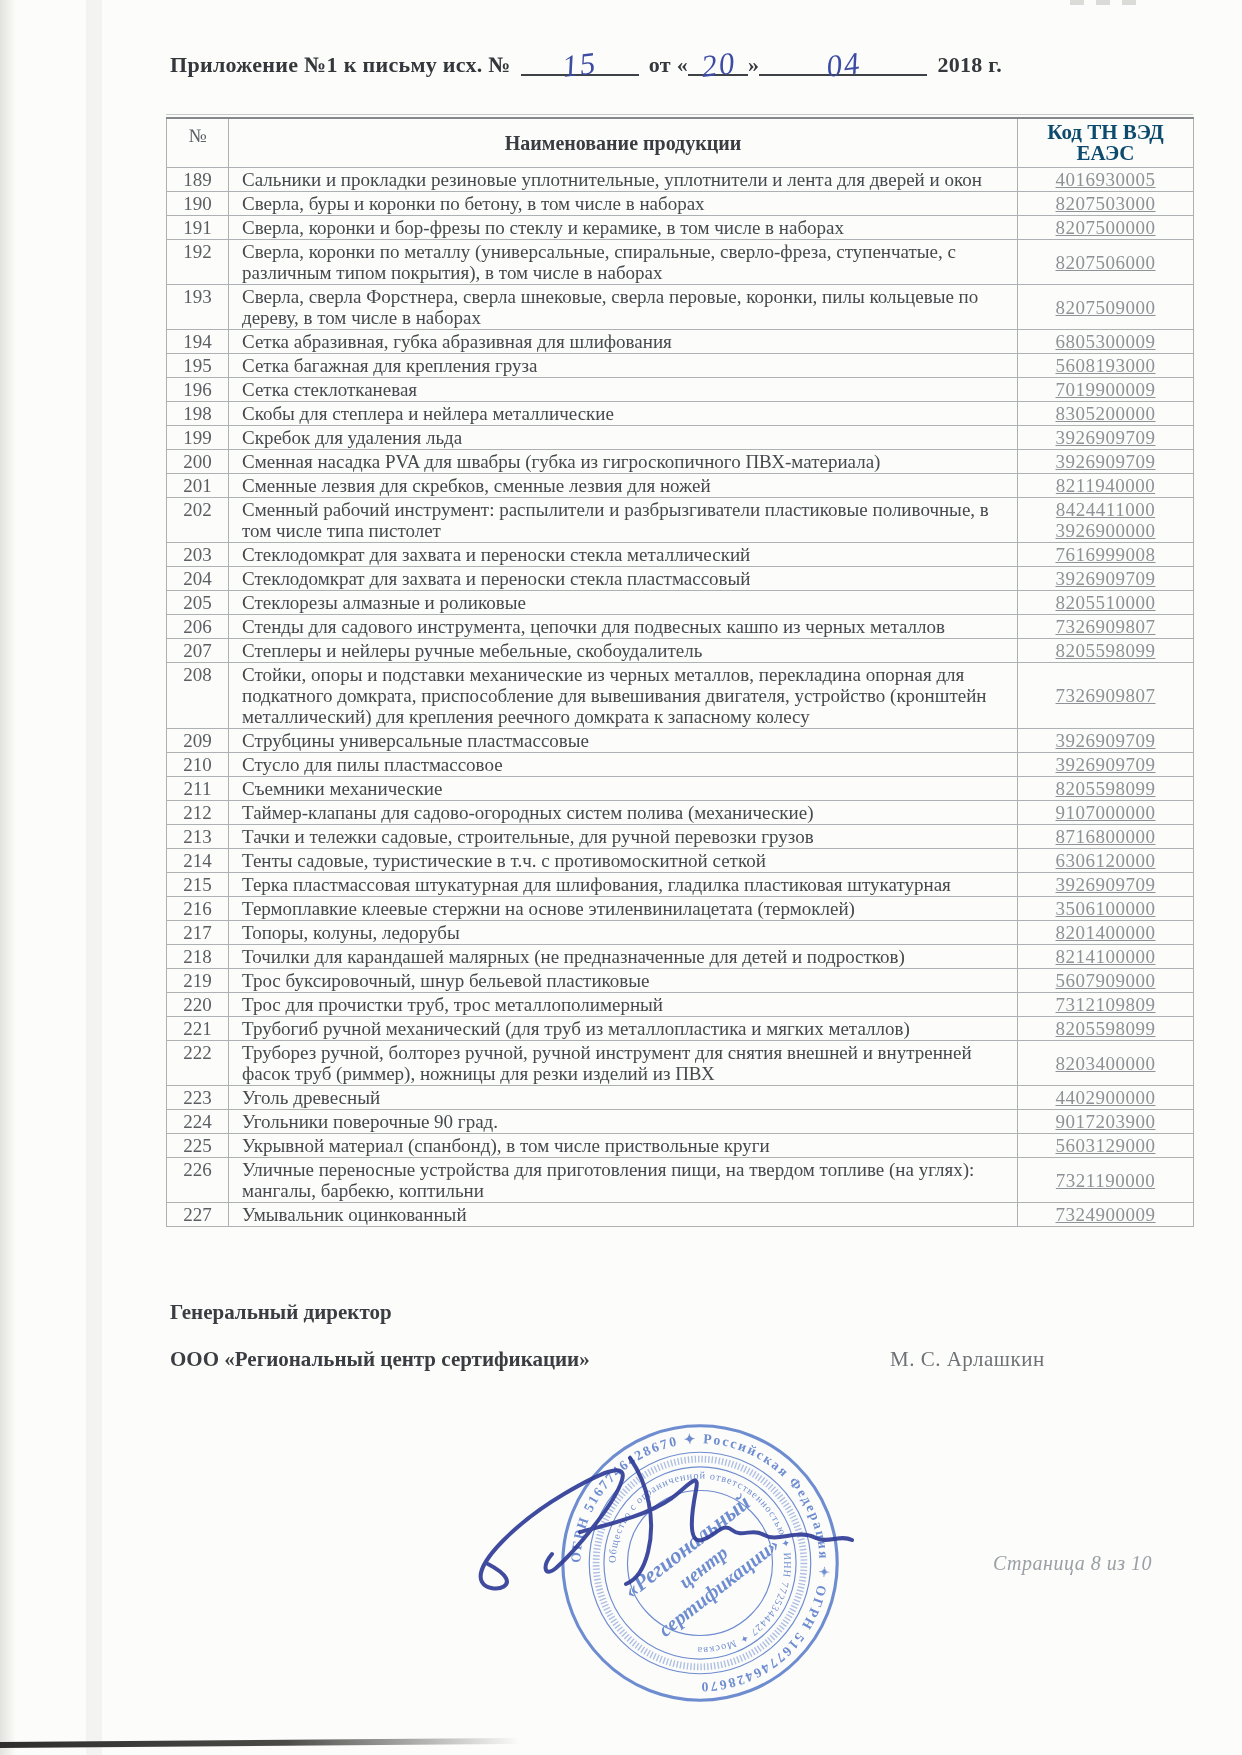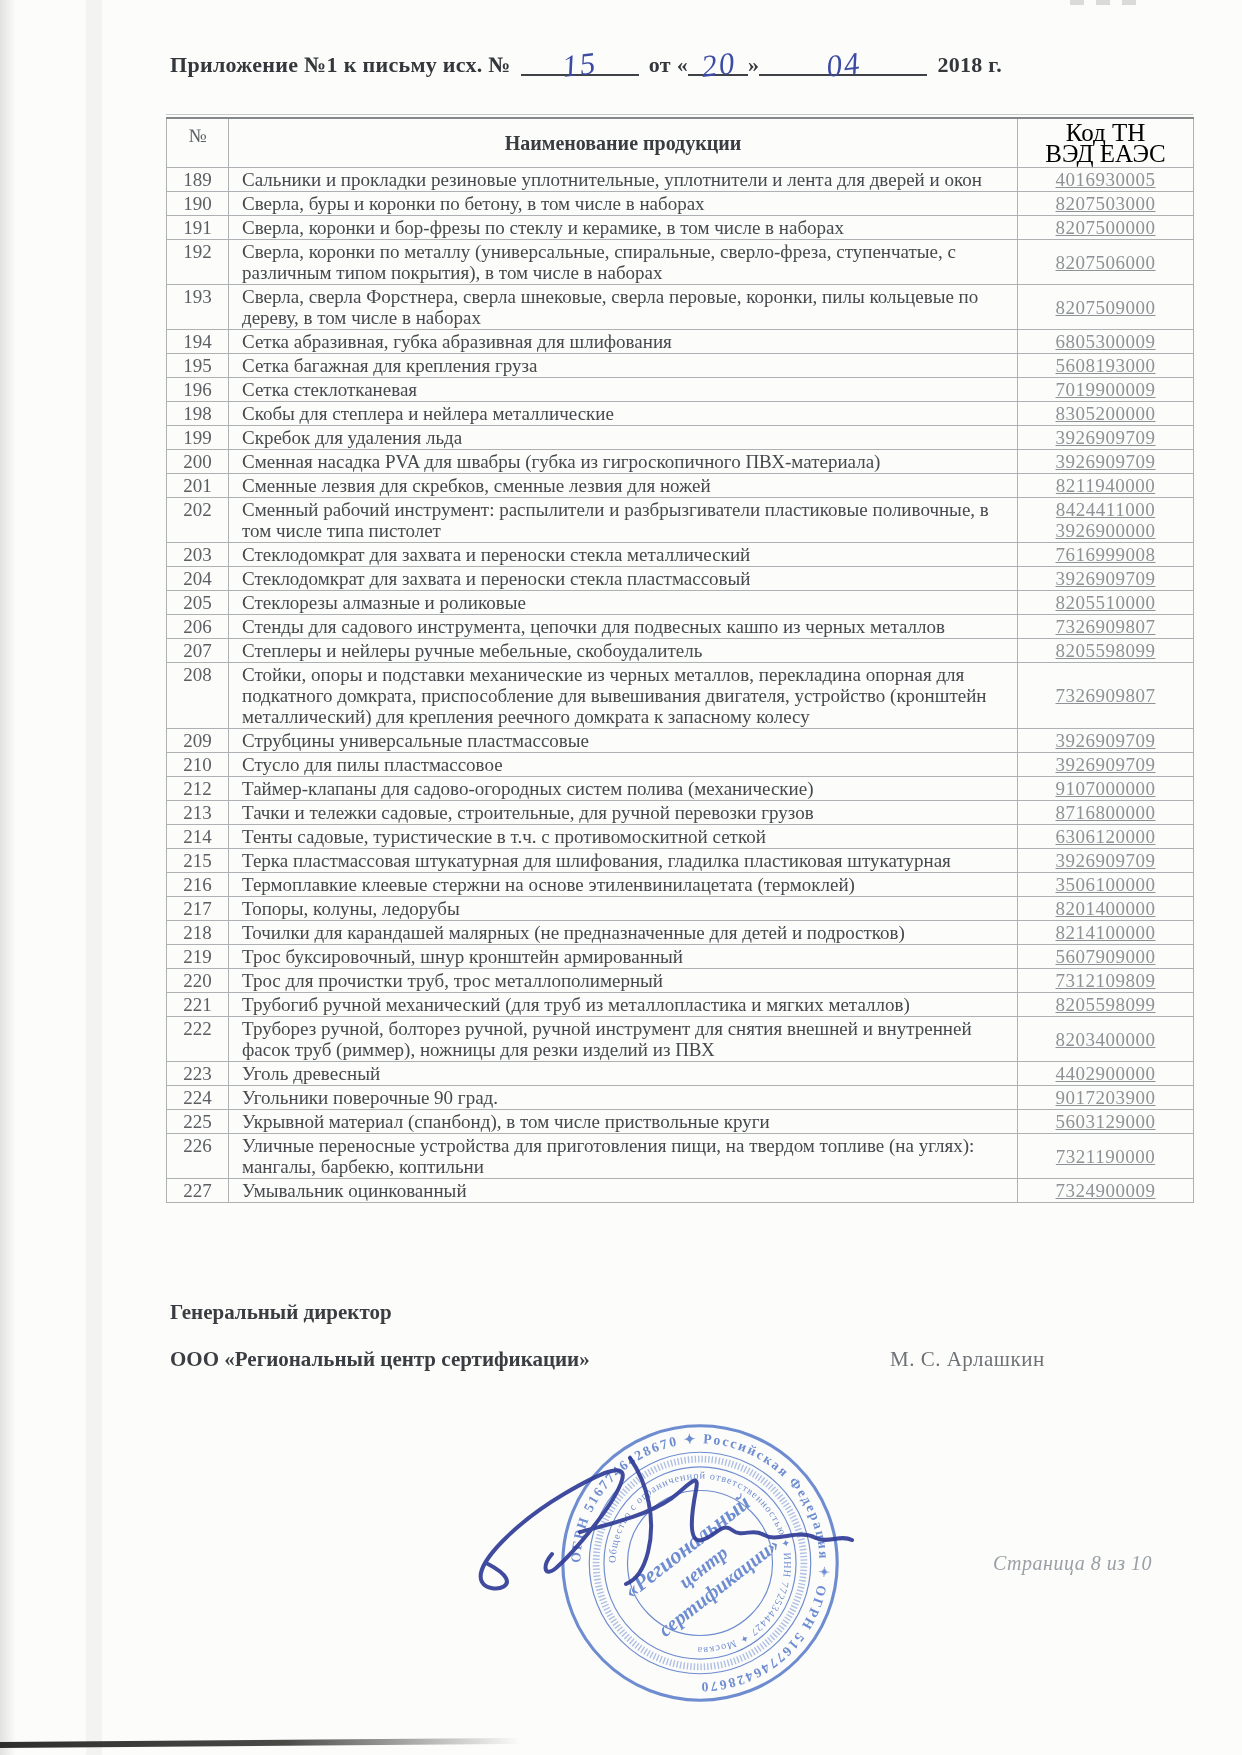--- a/index.html
+++ b/index.html
@@ -33,21 +33,21 @@
 
   
   .tbl-wrap{position:absolute;top:114px;left:166px;width:1027px;}
   .topline{height:1px;background:#c7c9ca;margin-bottom:2px;}
   table{border-collapse:collapse;width:100%;table-layout:fixed;
     font-size:19px;line-height:21px;border:1px solid #85888b;border-top-width:2px;}
   th,td{border:1px solid #aeb1b3;}
   thead th{font-weight:normal;padding:4px 4px;}
   .h-num{color:#5c6064;font-size:19px;vertical-align:top;padding-top:6px;}
   .h-name{font-weight:bold;color:#393c40;font-size:20px;vertical-align:middle;border-radius:16px;}
-  .h-code{color:#000000;font-size:25px;vertical-align:middle;padding:3px 26px;}
+  .h-code{color:#0c4a6e;font-size:21px;vertical-align:middle;padding:3px 26px;font-weight:bold;}
   td.c-num{text-align:center;vertical-align:top;color:#5a5e62;padding:1px 0;}
   td.c-name{padding:1px 24px 1px 13px;vertical-align:top;color:#46494d;}
   td.c-code{text-align:center;vertical-align:middle;color:#8e9296;
     white-space:pre-line;letter-spacing:.5px;padding:1px 4px;text-decoration:underline;}
 
   
   .f-director{position:absolute;top:1300px;left:170px;font-weight:bold;font-size:21px;color:#3a3d41;}
   .f-company{position:absolute;top:1347px;left:170px;font-weight:bold;font-size:21px;color:#3a3d41;}
   .f-name{position:absolute;top:1347px;left:890px;font-size:21px;color:#6e7277;letter-spacing:.5px;}
   .f-page{position:absolute;top:1552px;left:993px;font-size:20px;color:#9aa0a6;letter-spacing:.5px;font-style:italic;}
@@ -185,20 +185,25 @@
             <td class="c-num">209</td>
             <td class="c-name">Струбцины универсальные пластмассовые</td>
             <td class="c-code">3926909709</td>
           </tr>
           <tr>
             <td class="c-num">210</td>
             <td class="c-name">Стусло для пилы пластмассовое</td>
             <td class="c-code">3926909709</td>
           </tr>
           <tr>
+            <td class="c-num">211</td>
+            <td class="c-name">Съемники механические</td>
+            <td class="c-code">8205598099</td>
+          </tr>
+          <tr>
             <td class="c-num">212</td>
             <td class="c-name">Таймер-клапаны для садово-огородных систем полива (механические)</td>
             <td class="c-code">9107000000</td>
           </tr>
           <tr>
             <td class="c-num">213</td>
             <td class="c-name">Тачки и тележки садовые, строительные, для ручной перевозки грузов</td>
             <td class="c-code">8716800000</td>
           </tr>
           <tr>
@@ -221,21 +226,21 @@
             <td class="c-name">Топоры, колуны, ледорубы</td>
             <td class="c-code">8201400000</td>
           </tr>
           <tr>
             <td class="c-num">218</td>
             <td class="c-name">Точилки для карандашей малярных (не предназначенные для детей и подростков)</td>
             <td class="c-code">8214100000</td>
           </tr>
           <tr>
             <td class="c-num">219</td>
-            <td class="c-name">Трос буксировочный, шнур кронштейн армированный</td>
+            <td class="c-name">Трос буксировочный, шнур бельевой пластиковые</td>
             <td class="c-code">5607909000</td>
           </tr>
           <tr>
             <td class="c-num">220</td>
             <td class="c-name">Трос для прочистки труб, трос металлополимерный</td>
             <td class="c-code">7312109809</td>
           </tr>
           <tr>
             <td class="c-num">221</td>
             <td class="c-name">Трубогиб ручной механический (для труб из металлопластика и мягких металлов)</td>

